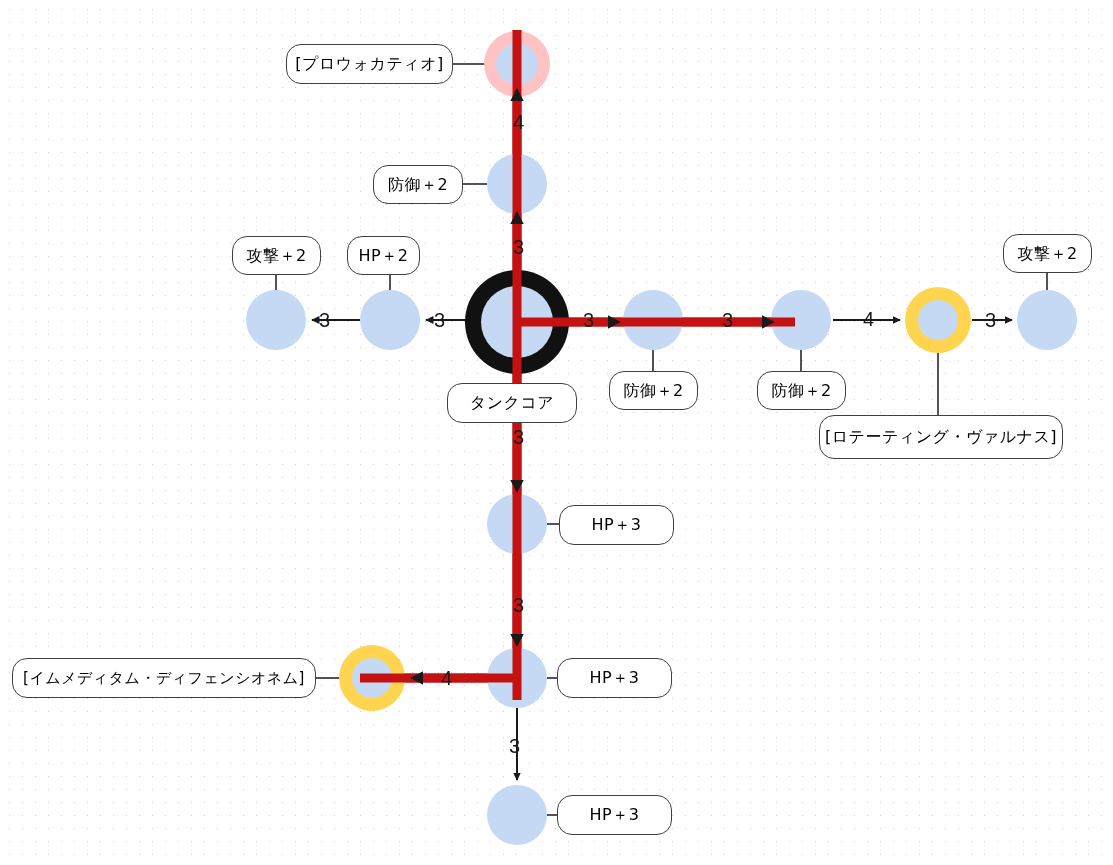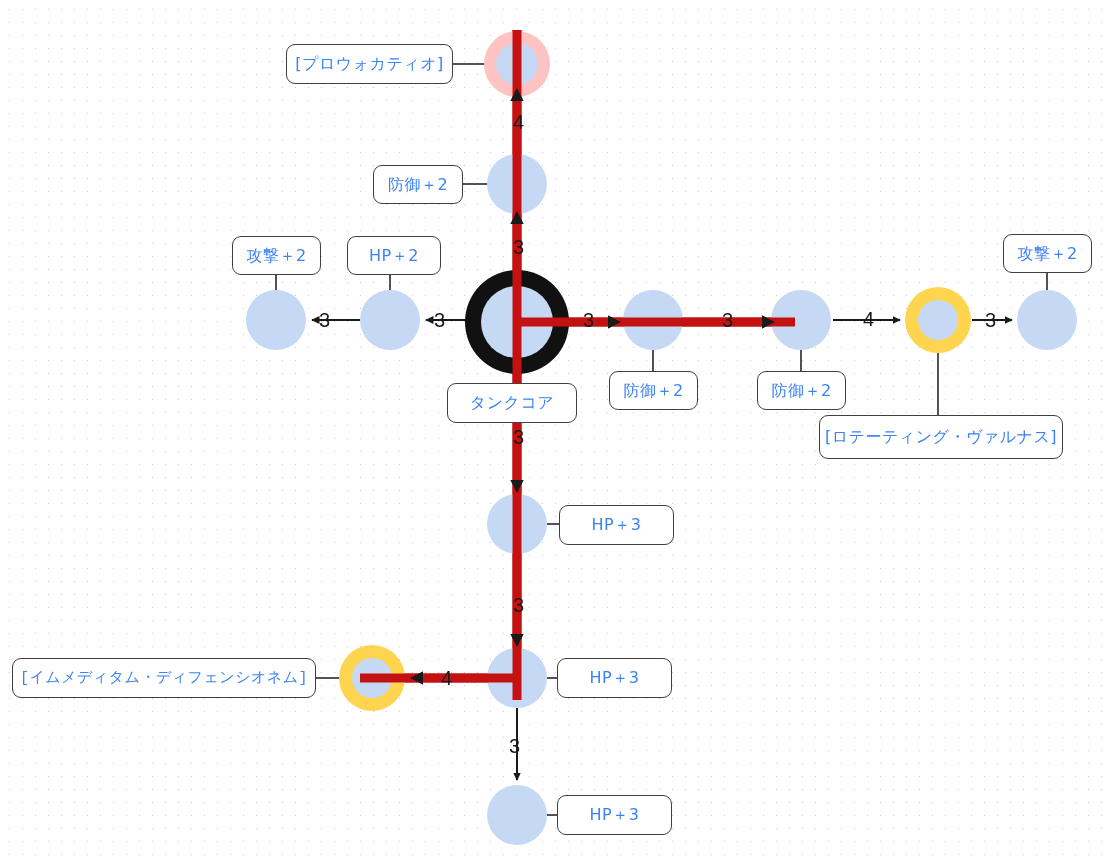--- a/index.html
+++ b/index.html
@@ -15,22 +15,22 @@
     background-color:#ffffff;
     background-image:radial-gradient(circle, #c9c9c9 0.9px, rgba(0,0,0,0) 1px);
     background-size:13px 13px;
     background-position:3px 3px;
   }
   #svg{position:absolute;left:0;top:0;width:1113px;height:865px;}
   .lbl{
     position:absolute;
     background:#ffffff;
     border:1.6px solid #3f3f46;
-    border-radius:9px;
-    color:#3b82f6;
+    border-radius:15px;
+    color:#000000;
     font-size:16px;
     line-height:1;
     display:flex;align-items:center;justify-content:center;
     white-space:nowrap;
     box-sizing:border-box;
     letter-spacing:0.5px;
     padding:0 10px;
   }
   .lbl.jp{font-family:"DejaVu Sans","Liberation Sans",sans-serif;}
   .elabel{
@@ -146,22 +146,22 @@
 <div class="elabel" style="left:863px;top:309px;">4</div>
 <div class="elabel" style="left:985px;top:310px;">3</div>
 <div class="elabel" style="left:513px;top:427px;">3</div>
 <div class="elabel" style="left:513px;top:595px;">3</div>
 <div class="elabel" style="left:441px;top:668px;">4</div>
 <div class="elabel" style="left:509px;top:736px;">3</div>
 
 <div class="lbl jp" style="left:286px;top:44px;width:167px;height:40px;">[プロウォカティオ]</div>
 <div class="lbl jp" style="left:373px;top:165px;width:90px;height:39px;">防御＋2</div>
 <div class="lbl jp" style="left:232px;top:236px;width:89px;height:39px;">攻撃＋2</div>
-<div class="lbl jp" style="left:347px;top:236px;width:94px;height:39px;">HP＋2</div>
+<div class="lbl jp" style="left:347px;top:236px;width:73px;height:39px;">HP＋2</div>
 <div class="lbl jp" style="left:447px;top:383px;width:130px;height:40px;">タンクコア</div>
 <div class="lbl jp" style="left:609px;top:371px;width:89px;height:39px;">防御＋2</div>
 <div class="lbl jp" style="left:757px;top:371px;width:89px;height:39px;">防御＋2</div>
 <div class="lbl jp" style="left:819px;top:415px;width:244px;height:44px;">[ロテーティング・ヴァルナス]</div>
 <div class="lbl jp" style="left:1003px;top:234px;width:89px;height:39px;">攻撃＋2</div>
 <div class="lbl jp" style="left:559px;top:505px;width:115px;height:40px;">HP＋3</div>
 <div class="lbl jp" style="left:557px;top:658px;width:115px;height:40px;">HP＋3</div>
-<div class="lbl jp" style="left:12px;top:658px;width:304px;height:40px;font-size:15px;font-family:Liberation Mono, monospace;">[イムメディタム・ディフェンシオネム]</div>
+<div class="lbl jp" style="left:12px;top:658px;width:304px;height:40px;font-size:15px;">[イムメディタム・ディフェンシオネム]</div>
 <div class="lbl jp" style="left:557px;top:795px;width:115px;height:40px;">HP＋3</div>
 
 </body></html>

